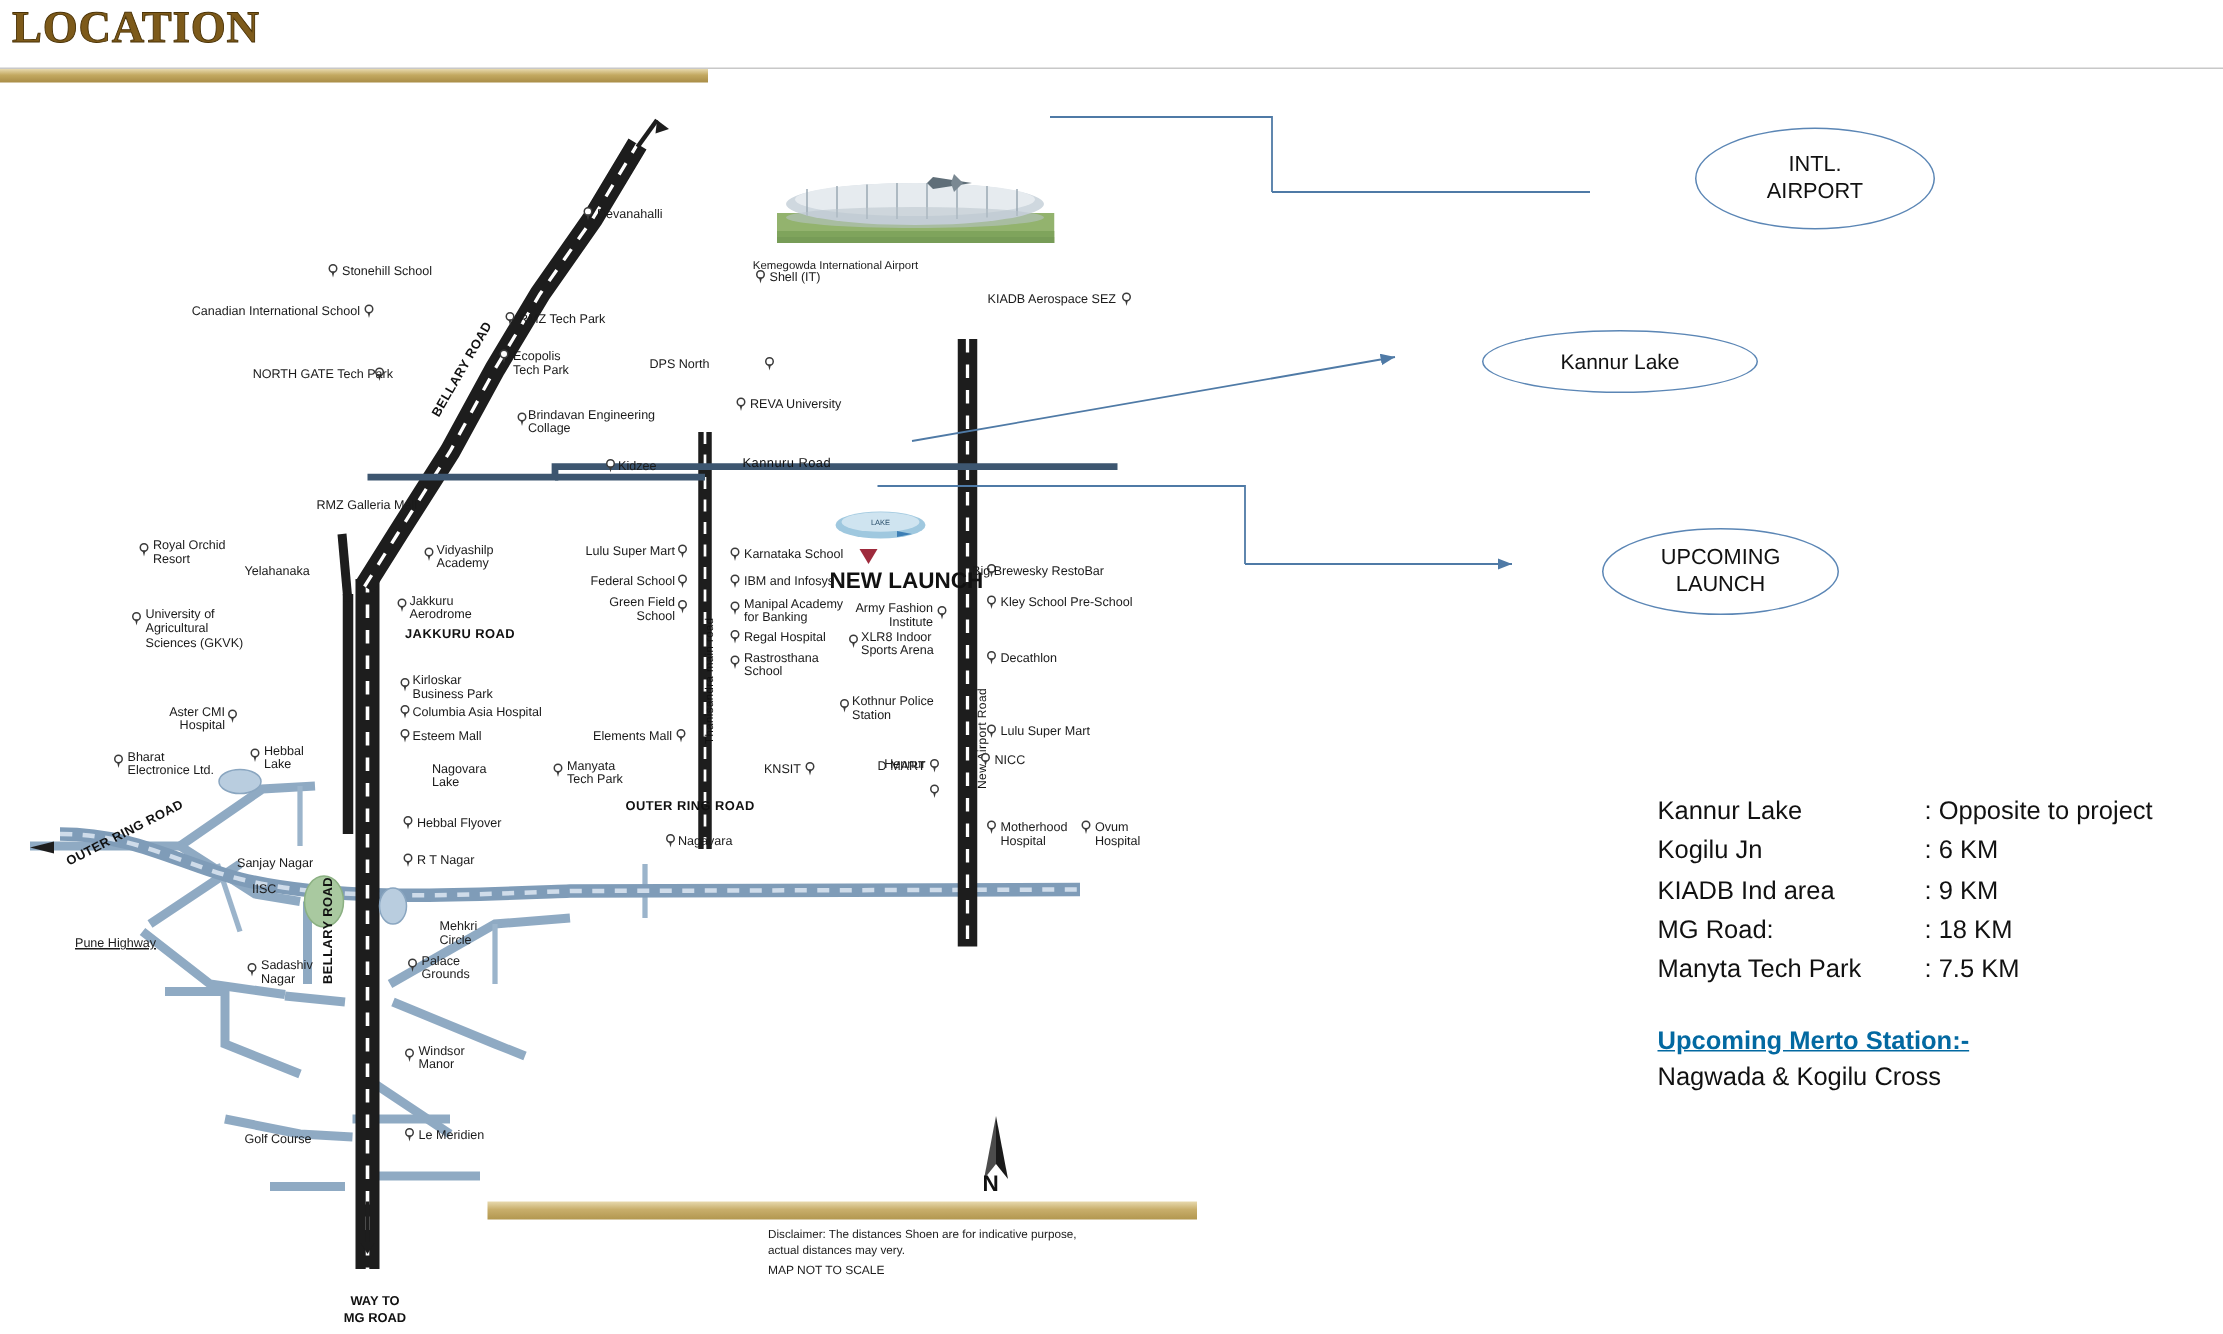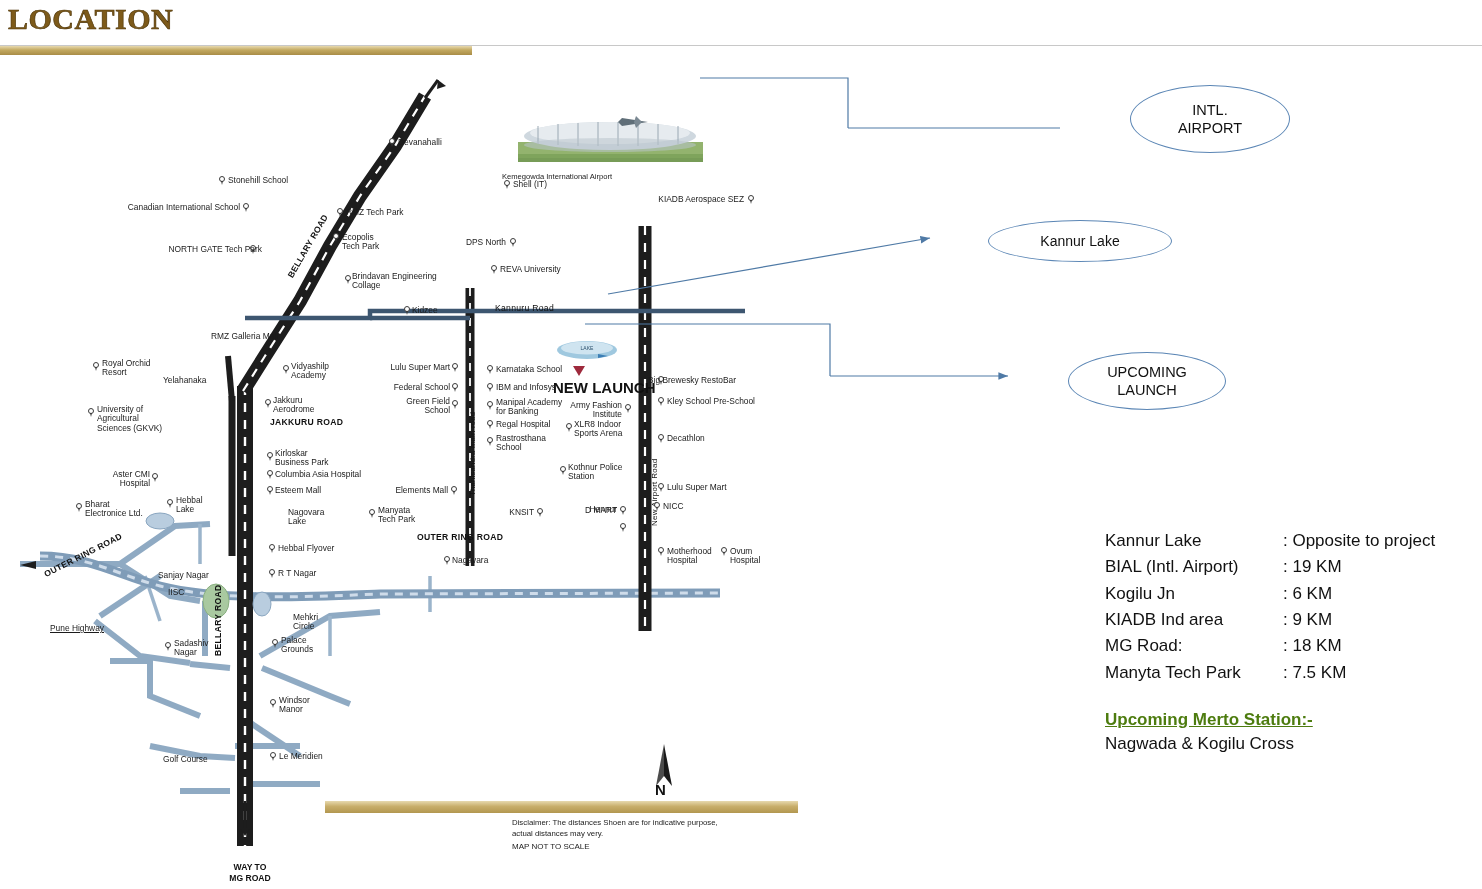--- a/index.html
+++ b/index.html
@@ -90,21 +90,21 @@
 
   
   #way-mg{position:absolute;left:215px;top:806px;font-size:8.6px;font-weight:bold;color:#111;text-align:center;width:70px;line-height:1.25;white-space:pre-line;}
   #pune-hwy{position:absolute;left:50px;top:567px;font-size:8.4px;color:#1b1b1b;text-decoration:underline;}
 
   
   #info-panel{position:absolute;left:1105px;top:528px;width:370px;}
   .info-row{display:flex;font-size:17px;color:#111;line-height:1.55;}
   .info-row .k{width:178px;}
   .info-row .v{flex:1;}
-  #metro-head{margin-top:24px;font-size:17px;font-weight:bold;color:#4d7c0f;text-decoration:underline;}
+  #metro-head{margin-top:24px;font-size:17px;font-weight:bold;color:#0369a1;text-decoration:underline;}
   #metro-sub{font-size:17px;color:#111;margin-top:4px;}
 </style>
 </head>
 <body>
 
 <div id="header-title">LOCATION</div>
 <div id="header-rule"></div>
 <div id="header-bar"></div>
 <div id="footer-bar"></div>
 
@@ -248,21 +248,21 @@
   <div class="pin" style="left:250px;top:189px;"></div>
   <div class="poi r" style="left:156px;top:189px;width:106px;">NORTH GATE Tech Park</div>
 
   <div class="pin" style="left:504px;top:124px;"></div>
   <div class="poi" style="left:513px;top:124px;">Shell (IT)</div>
 
   <div class="pin" style="left:748px;top:139px;"></div>
   <div class="poi r" style="left:630px;top:139px;width:114px;">KIADB Aerospace SEZ</div>
 
   <div class="pin" style="left:510px;top:182px;"></div>
-  <div class="poi r" style="left:400px;top:182px;width:106px;">DPS North</div>
+  <div class="poi r" style="left:400px;top:182px;width:106px;text-align:center;">DPS North</div>
 
   <div class="pin" style="left:491px;top:209px;"></div>
   <div class="poi" style="left:500px;top:209px;">REVA University</div>
 
   <div class="pin" style="left:345px;top:219px;"></div>
   <div class="poi" style="left:352px;top:216px;">Brindavan Engineering
 Collage</div>
 
   <div class="pin" style="left:404px;top:250px;"></div>
   <div class="poi" style="left:412px;top:250px;">Kidzee</div>
@@ -448,24 +448,20 @@
 </div>
 <div class="callout" id="callout-launch">
   <span style="white-space:pre-line;">UPCOMING
 LAUNCH</span>
 </div>
 
 <div id="info-panel">
   <div class="info-row">
     <span class="k">Kannur Lake</span>
     <span class="v">:  Opposite to project</span>
-  </div>
-  <div class="info-row">
-    <span class="k">BIAL (Intl. Airport)</span>
-    <span class="v">: 19 KM</span>
   </div>
   <div class="info-row">
     <span class="k">Kogilu Jn</span>
     <span class="v">:   6 KM</span>
   </div>
   <div class="info-row">
     <span class="k">KIADB Ind area</span>
     <span class="v">:   9 KM</span>
   </div>
   <div class="info-row">

